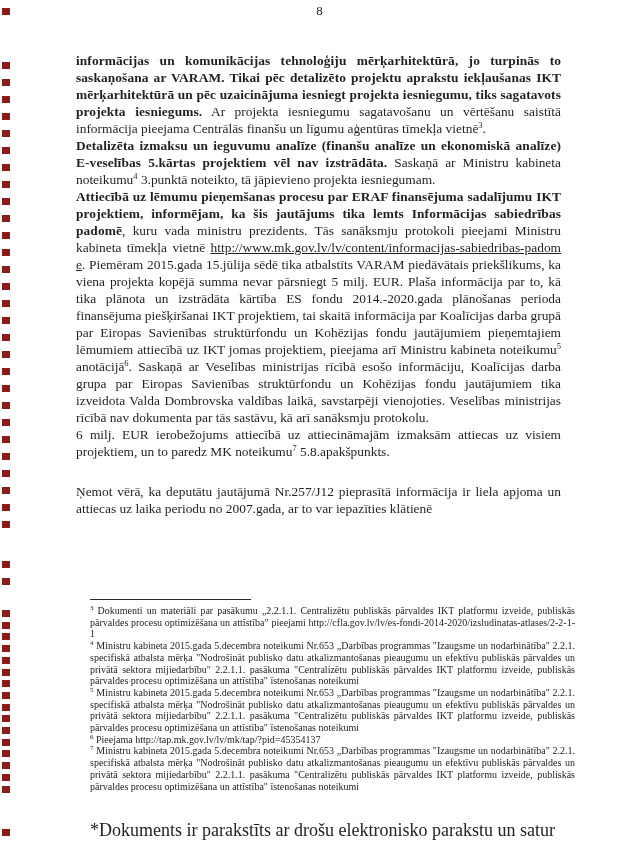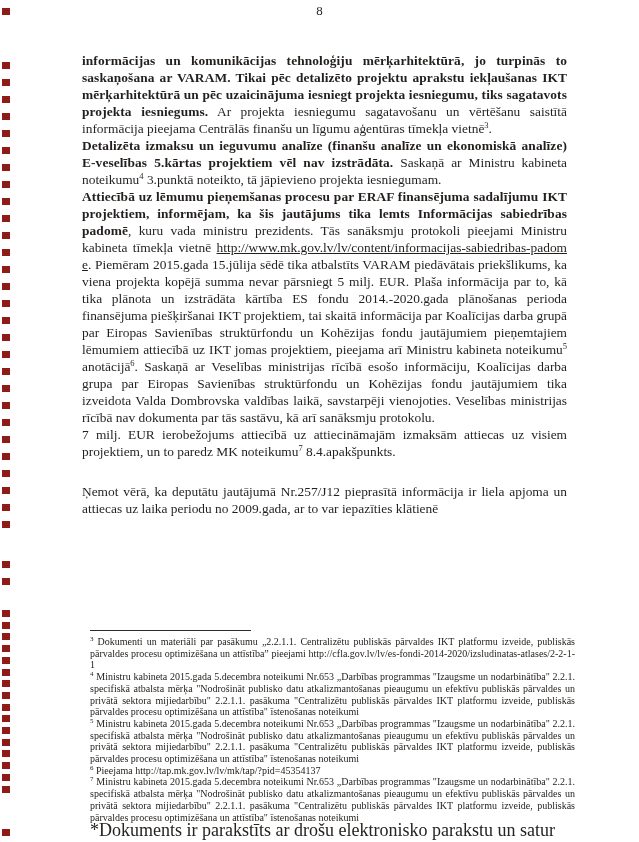--- a/index.html
+++ b/index.html
@@ -1,27 +1,27 @@
 <!DOCTYPE html>
 <html><head>
 <meta charset="utf-8">
 <style>
   html,body{margin:0;padding:0;background:#ffffff;}
   .page{position:relative;width:639px;height:842px;background:#ffffff;overflow:hidden;
         font-family:"Liberation Serif","DejaVu Serif",serif;color:#221f1d;}
   .pageno{position:absolute;top:3px;left:0;width:100%;text-align:center;
           font-size:13px;color:#2a2623;}
-  .bodytext{position:absolute;left:82px;top:52px;width:485px;
+  .bodytext{position:absolute;left:76px;top:52px;width:485px;
             font-size:13.4px;line-height:17px;text-align:justify;}
   .bodytext p{margin:0;padding:0;}
   .lead{font-weight:bold;letter-spacing:.1px;}
   sup.ref{font-size:8.5px;line-height:0;vertical-align:super;}
   .gap{height:23px;}
   .doclink{color:#221f1d;text-decoration:underline;word-break:break-all;}
-  .footnotes{position:absolute;left:90px;top:630px;width:485px;
+  .footnotes{position:absolute;left:90px;top:599px;width:485px;
              font-size:10px;line-height:11.7px;text-align:justify;color:#262320;}
   .fnsep{width:161px;height:0;border-top:1.6px solid #2e2a27;margin:0 0 5px 0;}
   .fn{margin:0;padding:0;}
   .fn sup{font-size:7px;line-height:0;vertical-align:super;}
   .signature{position:absolute;left:90px;top:820px;width:500px;
              font-size:18px;color:#262320;}
   .mark{position:absolute;left:2px;width:8px;height:7px;}
 </style>
 </head>
 <body>
@@ -78,23 +78,23 @@
       <div class="mark" style="top: 762px; background: rgb(142, 27, 23);"></div>
       <div class="mark" style="top: 774px; background: rgb(142, 27, 23);"></div>
       <div class="mark" style="top: 786px; background: rgb(142, 27, 23);"></div>
       <div class="mark" style="top: 829px; background: rgb(142, 27, 23);"></div>
     </div>
 
   <div class="bodytext">
     <p><span class="lead">informācijas un komunikācijas tehnoloģiju mērķarhitektūrā, jo turpinās to saskaņošana ar VARAM. Tikai pēc detalizēto projektu aprakstu iekļaušanas IKT mērķarhitektūrā un pēc uzaicinājuma iesniegt projekta iesniegumu, tiks sagatavots projekta iesniegums.</span><span> Ar projekta iesniegumu sagatavošanu un vērtēšanu saistītā informācija pieejama Centrālās finanšu un līgumu aģentūras tīmekļa vietnē</span><sup class="ref">3</sup><span>.</span></p>
     <p><span class="lead">Detalizēta izmaksu un ieguvumu analīze (finanšu analīze un ekonomiskā analīze) E-veselības 5.kārtas projektiem vēl nav izstrādāta.</span><span> Saskaņā ar Ministru kabineta noteikumu</span><sup class="ref">4</sup><span> 3.punktā noteikto, tā jāpievieno projekta iesniegumam.</span></p>
     <p><span class="lead">Attiecībā uz lēmumu pieņemšanas procesu par ERAF finansējuma sadalījumu IKT projektiem, informējam, ka šis jautājums tika lemts Informācijas sabiedrības padomē</span><span>, kuru vada ministru prezidents. Tās sanāksmju protokoli pieejami Ministru kabineta tīmekļa vietnē </span><a class="doclink" href="#">http://www.mk.gov.lv/lv/content/informacijas-sabiedribas-padome</a><span>. Piemēram 2015.gada 15.jūlija sēdē tika atbalstīts VARAM piedāvātais priekšlikums, ka viena projekta kopējā summa nevar pārsniegt 5 milj. EUR. Plaša informācija par to, kā tika plānota un izstrādāta kārtība ES fondu 2014.-2020.gada plānošanas perioda finansējuma piešķiršanai IKT projektiem, tai skaitā informācija par Koalīcijas darba grupā par Eiropas Savienības struktūrfondu un Kohēzijas fondu jautājumiem pieņemtajiem lēmumiem attiecībā uz IKT jomas projektiem, pieejama arī Ministru kabineta noteikumu</span><sup class="ref">5</sup><span> anotācijā</span><sup class="ref">6</sup><span>. Saskaņā ar Veselības ministrijas rīcībā esošo informāciju, Koalīcijas darba grupa par Eiropas Savienības struktūrfondu un Kohēzijas fondu jautājumiem tika izveidota Valda Dombrovska valdības laikā, savstarpēji vienojoties. Veselības ministrijas rīcībā nav dokumenta par tās sastāvu, kā arī sanāksmju protokolu.</span></p>
-    <p><span>7 milj. EUR ierobežojums attiecībā uz attiecināmajām izmaksām attiecas uz visiem projektiem, un to paredz MK noteikumu</span><sup class="ref">7</sup><span> 8.4.apakšpunkts.</span></p>
+    <p><span>6 milj. EUR ierobežojums attiecībā uz attiecināmajām izmaksām attiecas uz visiem projektiem, un to paredz MK noteikumu</span><sup class="ref">7</sup><span> 5.8.apakšpunkts.</span></p>
     <div class="gap"></div>
-    <p>Ņemot vērā, ka deputātu jautājumā Nr.257/J12 pieprasītā informācija ir liela apjoma un attiecas uz laika periodu no 2009.gada, ar to var iepazīties klātienē</p>
+    <p>Ņemot vērā, ka deputātu jautājumā Nr.257/J12 pieprasītā informācija ir liela apjoma un attiecas uz laika periodu no 2007.gada, ar to var iepazīties klātienē</p>
   </div>
 
   <div class="footnotes">
     <div class="fnsep"></div>
     <p class="fn"><sup>3</sup> <span>Dokumenti un materiāli par pasākumu „2.2.1.1. Centralizētu publiskās pārvaldes IKT platformu izveide, publiskās pārvaldes procesu optimizēšana un attīstība” pieejami http://cfla.gov.lv/lv/es-fondi-2014-2020/izsludinatas-atlases/2-2-1-1</span></p>
     <p class="fn"><sup>4</sup> <span>Ministru kabineta 2015.gada 5.decembra noteikumi Nr.653 „Darbības programmas "Izaugsme un nodarbinātība" 2.2.1. specifiskā atbalsta mērķa "Nodrošināt publisko datu atkalizmantošanas pieaugumu un efektīvu publiskās pārvaldes un privātā sektora mijiedarbību" 2.2.1.1. pasākuma "Centralizētu publiskās pārvaldes IKT platformu izveide, publiskās pārvaldes procesu optimizēšana un attīstība" īstenošanas noteikumi</span></p>
     <p class="fn"><sup>5</sup> <span>Ministru kabineta 2015.gada 5.decembra noteikumi Nr.653 „Darbības programmas "Izaugsme un nodarbinātība" 2.2.1. specifiskā atbalsta mērķa "Nodrošināt publisko datu atkalizmantošanas pieaugumu un efektīvu publiskās pārvaldes un privātā sektora mijiedarbību" 2.2.1.1. pasākuma "Centralizētu publiskās pārvaldes IKT platformu izveide, publiskās pārvaldes procesu optimizēšana un attīstība" īstenošanas noteikumi</span></p>
     <p class="fn"><sup>6</sup> <span>Pieejama http://tap.mk.gov.lv/lv/mk/tap/?pid=45354137</span></p>
     <p class="fn"><sup>7</sup> <span>Ministru kabineta 2015.gada 5.decembra noteikumi Nr.653 „Darbības programmas "Izaugsme un nodarbinātība" 2.2.1. specifiskā atbalsta mērķa "Nodrošināt publisko datu atkalizmantošanas pieaugumu un efektīvu publiskās pārvaldes un privātā sektora mijiedarbību" 2.2.1.1. pasākuma "Centralizētu publiskās pārvaldes IKT platformu izveide, publiskās pārvaldes procesu optimizēšana un attīstība" īstenošanas noteikumi</span></p>
   </div>

